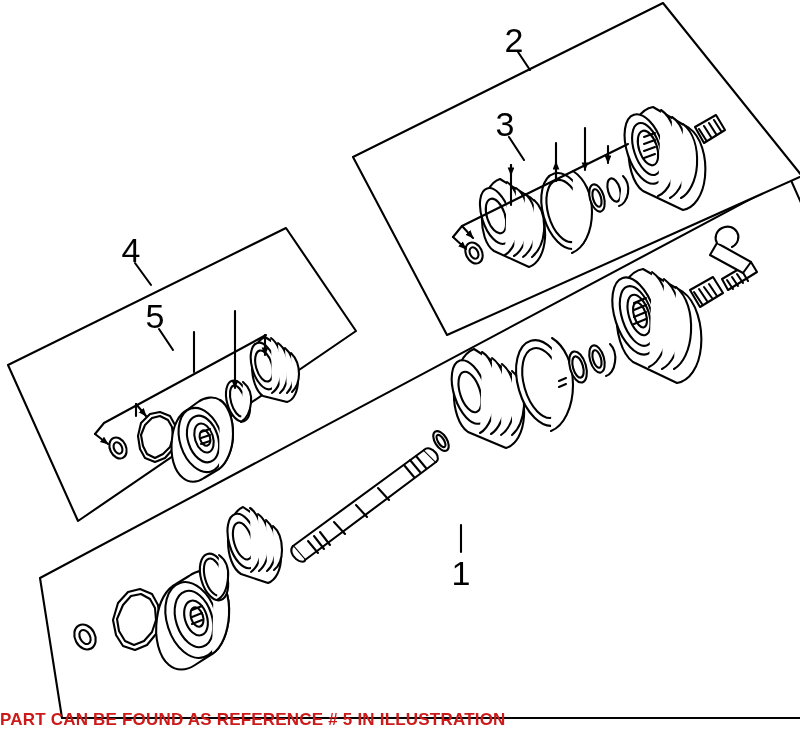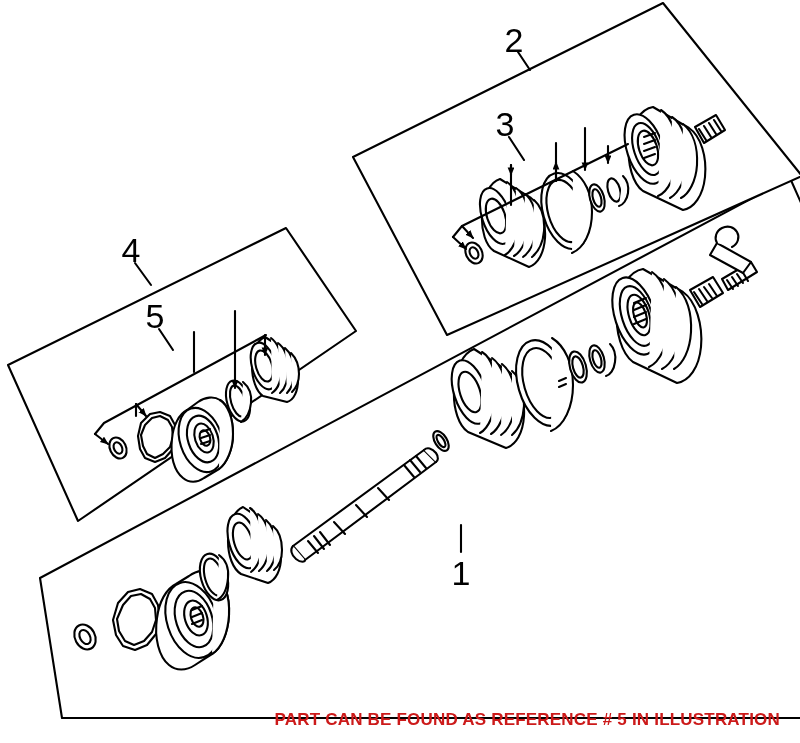--- a/index.html
+++ b/index.html
@@ -31,21 +31,21 @@
     font-size: 34px;
     font-weight: 400;
     fill: #000000;
     text-anchor: middle;
   }
   .caption-text {
     position: absolute;
     left: 0;
     top: 708;
     width: 780px;
-    text-align: right;
+    text-align: left;
     font-family: "Liberation Sans", sans-serif;
     font-size: 17px;
     font-weight: bold;
     letter-spacing: 0.2px;
     white-space: nowrap;
   }
 </style>
 </head>
 <body>
 

